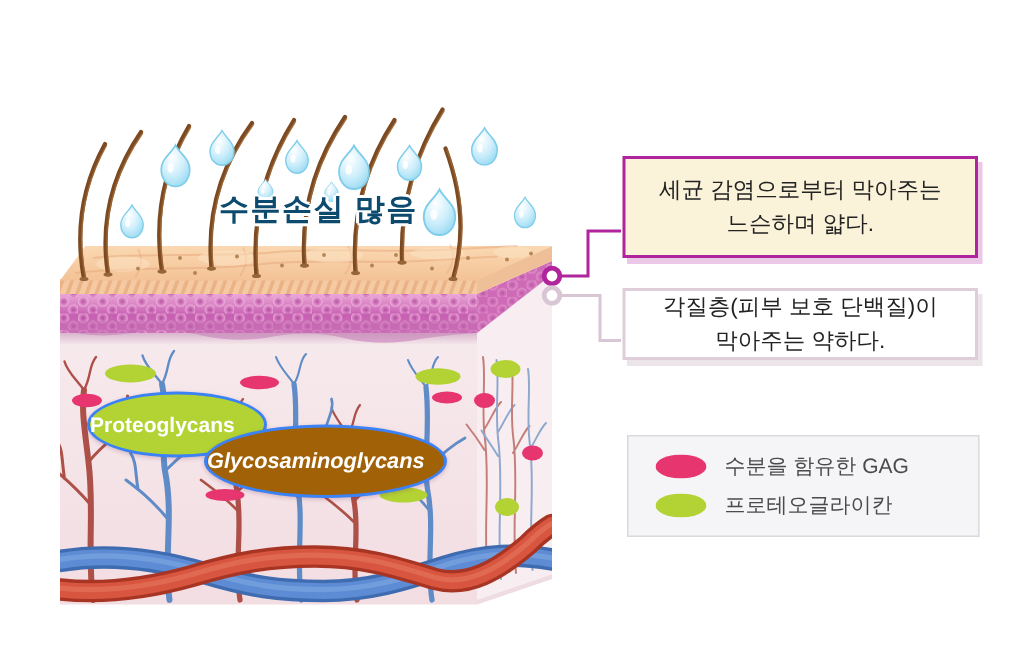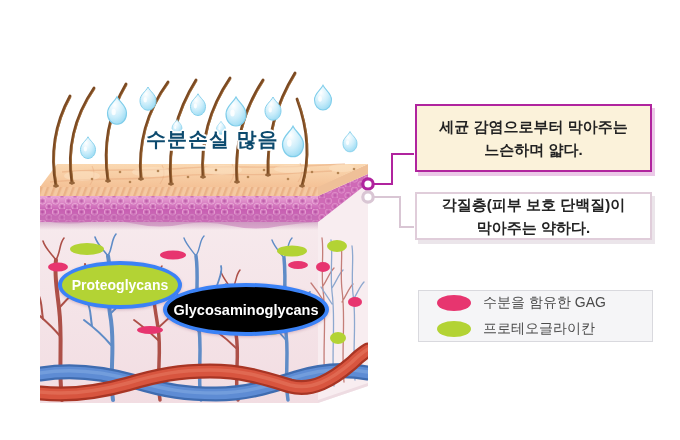--- a/index.html
+++ b/index.html
@@ -5,37 +5,37 @@
   html,body{margin:0;padding:0;background:#fff;}
   .stage{position:relative;width:680px;height:440px;background:#fff;overflow:hidden;
          font-family:"Liberation Sans","DejaVu Sans",sans-serif;}
   .stage svg.art{position:absolute;left:0;top:0;}
 
   
   .moisture-label{position:absolute;left:146px;top:126px;z-index:3;
     font-size:20px;font-weight:700;letter-spacing:1px;color:#0c4a6e;white-space:nowrap;
     text-shadow:-2px 0 0 #fff,2px 0 0 #fff,0 -2px 0 #fff,0 2px 0 #fff,
                 -1px -1px 0 #fff,1px -1px 0 #fff,-1px 1px 0 #fff,1px 1px 0 #fff;}
-  .tag-ellipse{position:absolute;z-index:3;display:flex;align-items:center;justify-content:center;
-    border:4px solid #3b82f6;border-radius:50%;color:#fff;font-weight:700;
+  .tag-ellipse{position:absolute;z-index:3;display:flex;align-items:center;justify-content:flex-start;
+    border:2px solid #3b82f6;border-radius:50%;color:#fff;font-weight:700;
     box-shadow:0 1px 3px rgba(120,40,80,.25);}
   .tag-proteo{left:58px;top:261px;width:116px;height:40px;background:#b3d334;font-size:14px;}
-  .tag-gag{left:163px;top:283px;width:158px;height:45px;background:#000000;font-size:14.5px;}
+  .tag-gag{left:136px;top:283px;width:158px;height:45px;background:#a16207;font-size:14.5px;font-style:italic;}
 
   
   .callout{position:absolute;left:415px;width:237px;z-index:2;box-sizing:border-box;
     display:flex;flex-direction:column;align-items:center;justify-content:center;
-    text-align:center;font-size:15px;font-weight:700;color:#222;line-height:1.55;}
+    text-align:center;font-size:15px;font-weight:400;color:#222;line-height:1.55;}
   .callout-1{top:104px;height:68px;background:#fbf2da;border:2px solid #b0249e;
     box-shadow:3px 4px 0 rgba(176,36,158,.25);}
   .callout-2{top:192px;height:48px;background:#ffffff;border:2px solid #e0cdda;
     box-shadow:3px 4px 0 rgba(190,168,186,.3);}
 
   
-  .legend{position:absolute;left:418px;top:290px;width:235px;height:52px;z-index:2;
+  .legend{position:absolute;left:418px;top:290px;width:235px;height:68px;z-index:2;
     box-sizing:border-box;background:#f5f5f7;border:1px solid #d9d9de;
     display:flex;flex-direction:column;justify-content:center;gap:8px;padding-left:18px;}
   .legend-row{display:flex;align-items:center;gap:12px;}
   .legend-label{font-size:14px;color:#4b4b4b;font-weight:500;}
 </style>
 </head>
 <body>
 
 <div class="stage">
 

